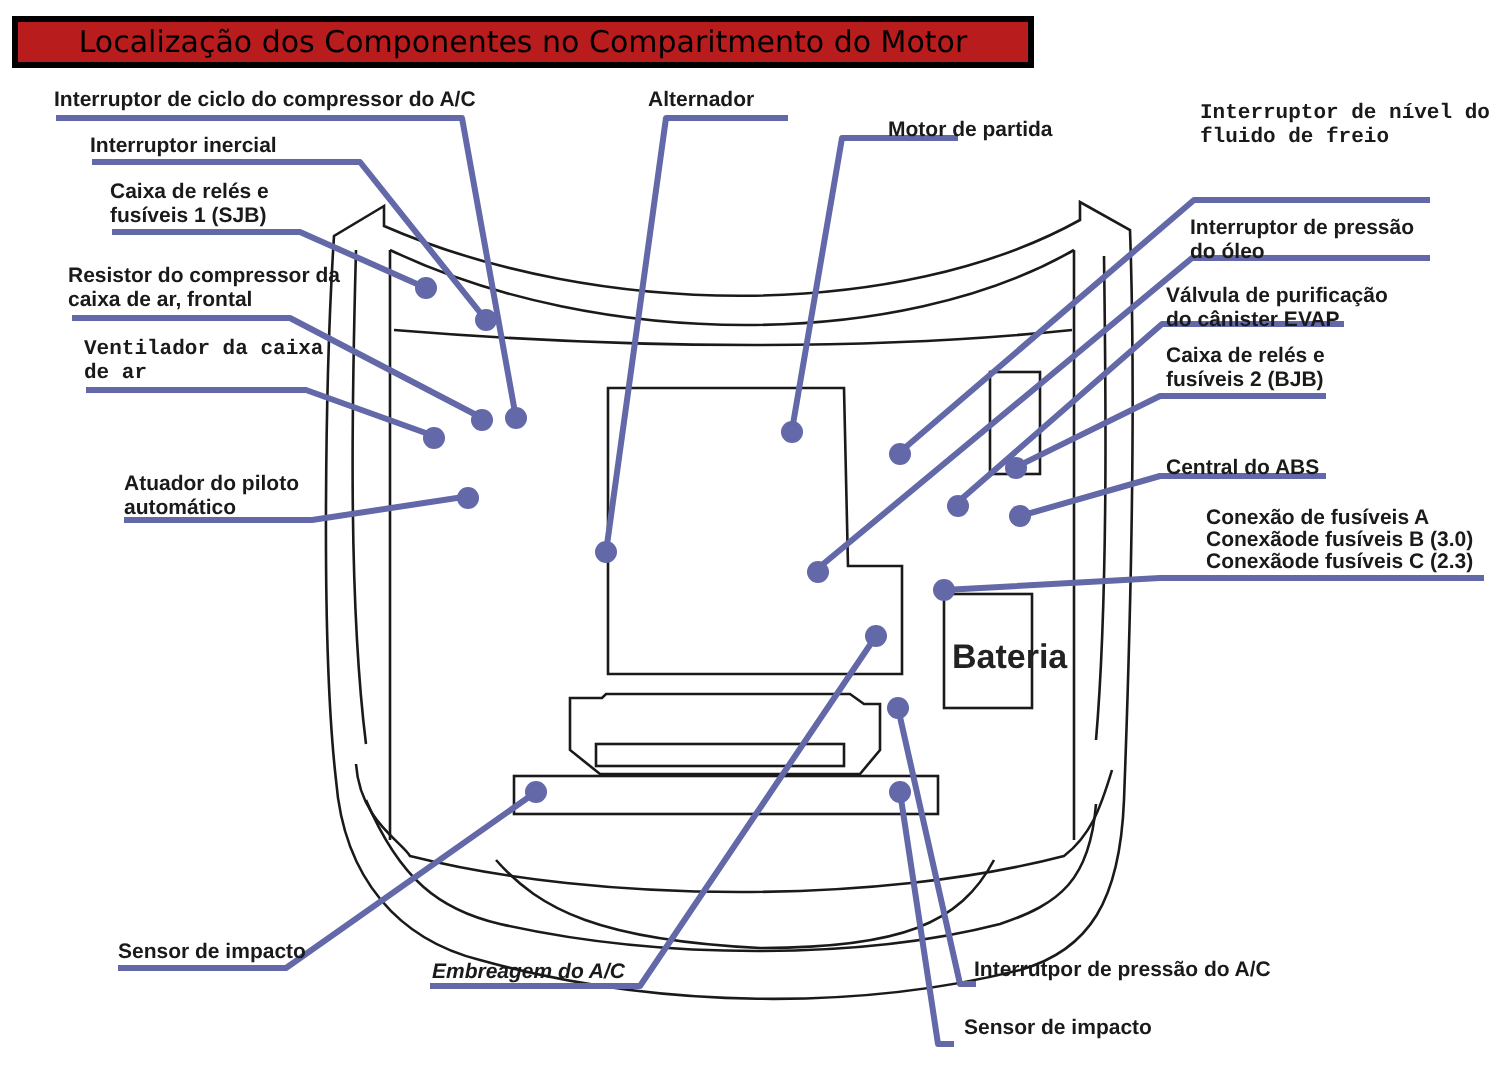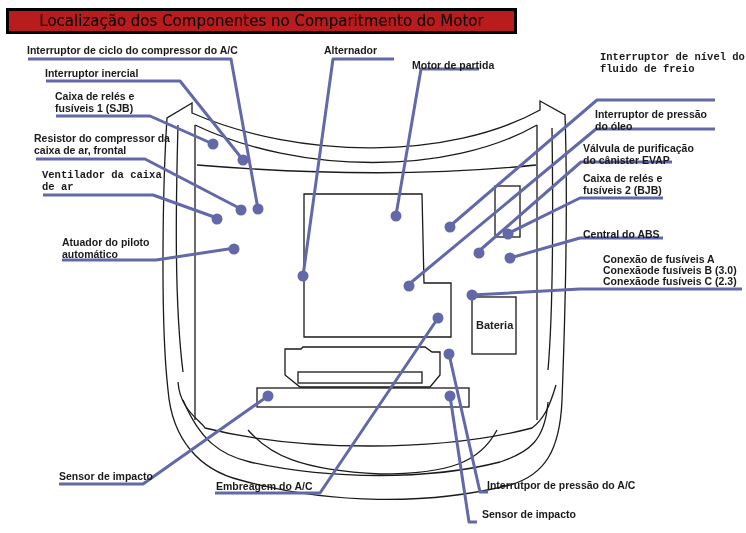--- a/index.html
+++ b/index.html
@@ -7,21 +7,21 @@
   .title-bar {
     position:absolute; left:5px; top:8px; width:512px; height:20px;
     background:#b91c1c; border:3px solid #000; box-sizing:content-box;
     display:flex; align-items:center; justify-content:center;
     font-family:"DejaVu Sans", sans-serif; font-size:15px; color:#000;
     left:5px; width:508px;
   }
   .title-bar { left:6px; width:505px; }
   .lbl { position:absolute; font-size:10.5px; font-weight:bold; color:#1a1a1a; line-height:12px; white-space:nowrap; }
   svg.diagram { position:absolute; left:0; top:0; }
-  .bat { position:absolute; font-size:11px; font-weight:bold; color:#222; }
+  .bat { position:absolute; font-size:17px; font-weight:bold; color:#222; }
 </style>
 </head>
 <body>
 
 <div class="title-bar">Localização dos Componentes no Comparitmento do Motor</div>
 
 <svg class="diagram" width="746" height="533" viewBox="0 0 746 533">
   <g fill="none" stroke="#1a1a1a" stroke-width="1.3">
 
     <path d="M192 103 L167 118 C163 180 160 320 168 390 C172 440 200 470 240 480 C330 505 430 505 510 485 C545 475 560 450 562 400 C565 320 568 200 565 115 L540 101 L540 110 C450 160 300 160 192 113 Z"></path>
@@ -106,21 +106,21 @@
 <div class="lbl" style="left:42px;top:169px;font-family:Liberation Mono, monospace;">
   <div>Ventilador da caixa</div>
   <div>de ar</div>
 </div>
 <div class="lbl" style="left:62px;top:236px;">
   <div>Atuador do piloto</div>
   <div>automático</div>
 </div>
 
 <div class="lbl" style="left:324px;top:44px;">Alternador</div>
-<div class="lbl" style="left:412px;top:59px;">Motor de partida</div>
+<div class="lbl" style="left:444px;top:59px;">Motor de partida</div>
 
 <div class="lbl" style="left:600px;top:51px;font-family:Liberation Mono, monospace;">
   <div>Interruptor de nível do</div>
   <div>fluido de freio</div>
 </div>
 <div class="lbl" style="left:595px;top:108px;">
   <div>Interruptor de pressão</div>
   <div>do óleo</div>
 </div>
 <div class="lbl" style="left:583px;top:142px;">
@@ -134,15 +134,15 @@
 <div class="lbl" style="left:583px;top:228px;">Central do ABS</div>
 <div class="lbl" style="left:579px;top:254px;line-height:11px;margin-left:24px;">
   <div>Conexão de fusíveis A</div>
   <div>Conexãode fusíveis B (3.0)</div>
   <div>Conexãode fusíveis C (2.3)</div>
 </div>
 
 <div class="bat" style="left:476px;top:319px;">Bateria</div>
 
 <div class="lbl" style="left:59px;top:470px;">Sensor de impacto</div>
-<div class="lbl" style="left:216px;top:480px;">Embreagem do A/C</div>
+<div class="lbl" style="left:216px;top:480px;font-style:italic;">Embreagem do A/C</div>
 <div class="lbl" style="left:487px;top:479px;">Interrutpor de pressão do A/C</div>
 <div class="lbl" style="left:482px;top:508px;">Sensor de impacto</div>
 
 </body></html>

